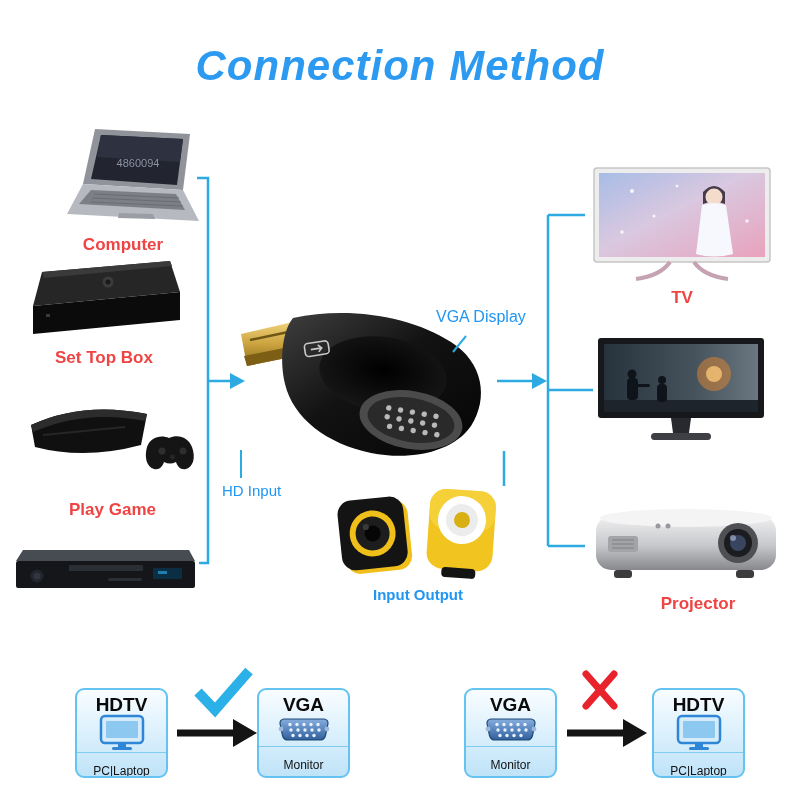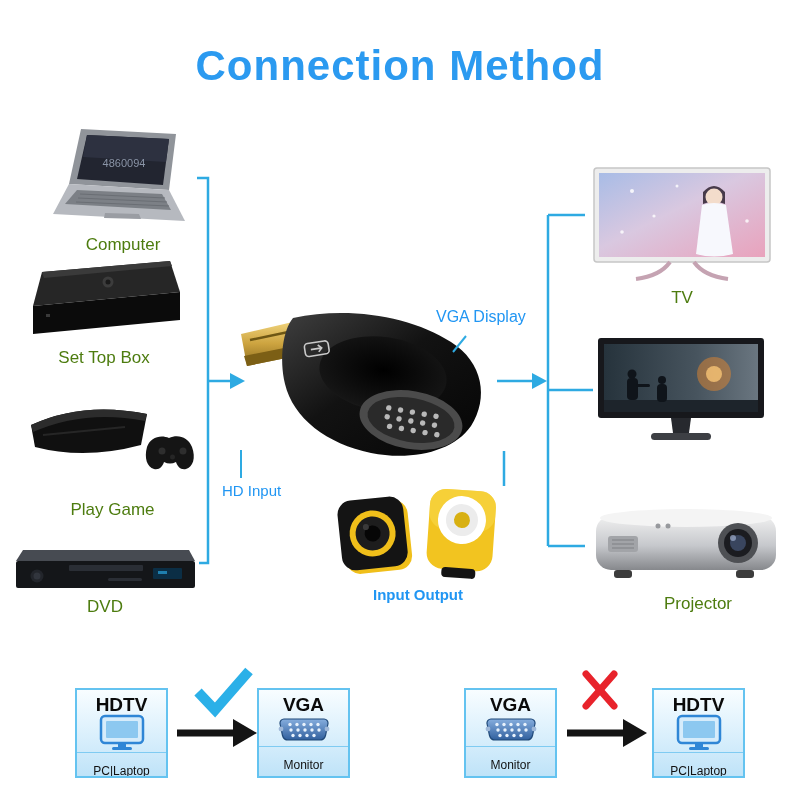--- a/index.html
+++ b/index.html
@@ -1,36 +1,36 @@
 <!DOCTYPE html>
 <html><head>
 <meta charset="utf-8">
 <style>
   html,body{margin:0;padding:0;background:#fff;font-family:"Liberation Sans",sans-serif;}
   #canvas{position:relative;width:800px;height:800px;background:#ffffff;overflow:hidden;}
   .abs{position:absolute;}
-  .title{position:absolute;left:0;top:42px;width:100%;text-align:center;font-size:42px;font-weight:700;letter-spacing:1px;color:#2b9af0;}
-  .dev-label{position:absolute;font-size:17px;color:#4d7c0f;text-align:center;font-weight:400;}
+  .title{position:absolute;left:0;top:42px;width:100%;text-align:center;font-size:42px;font-weight:700;letter-spacing:1px;color:#2b9af0;font-style:italic;}
+  .dev-label{position:absolute;font-size:17px;color:#ef4444;text-align:center;font-weight:700;}
   .blue-label{position:absolute;color:#2196f3;}
   .overlay{position:absolute;left:0;top:0;width:800px;height:800px;pointer-events:none;}
-  .cbox{position:absolute;top:688px;width:93px;height:90px;border:2.5px solid #64c3f0;border-radius:0;
+  .cbox{position:absolute;top:688px;width:93px;height:90px;border:2.5px solid #64c3f0;border-radius:9px;
         background:linear-gradient(180deg,#f8fdff 0%,#d9effc 55%,#bfe3f8 100%);
         display:flex;flex-direction:column;align-items:center;overflow:hidden;box-sizing:border-box;}
   .cbox .t{font-size:19px;font-weight:700;color:#0a0a0a;line-height:1;margin-top:5px;}
   .cbox .icn{flex:1;display:flex;align-items:center;justify-content:center;width:100%;}
   .cbox .s{width:100%;border-top:1.5px solid #7fcbf2;font-size:12px;color:#111;text-align:center;padding:11px 0 4px;}
 </style>
 </head>
 <body>
 
 <div id="canvas">
 
   <div class="title">Connection Method</div>
 
-  <div class="abs" style="left:48px;top:126px;width:146px;height:108px">
+  <div class="abs" style="left:62px;top:126px;width:146px;height:108px">
     <svg viewBox="0 0 146 108" width="146" height="108">
       <polygon points="33,3 128,8 121,64 21,58" fill="#90949a"></polygon>
       <polygon points="39,9 121,13 115,59 29,53" fill="#222530"></polygon>
       <polygon points="39,9 121,13 118,36 35,31" fill="#2d3140"></polygon>
       <text x="76" y="41" font-size="11" fill="#8a94a6" text-anchor="middle" font-family="Liberation Sans, sans-serif">4860094</text>
       <polygon points="21,58 121,64 137,95 5,88" fill="#b6b9bf"></polygon>
       <polygon points="29,64 114,68 123,84 17,78" fill="#7c8086"></polygon>
       <line x1="32" y1="68" x2="117" y2="72" stroke="#6a6e74" stroke-width="1"></line>
       <line x1="30" y1="72" x2="119" y2="76" stroke="#6a6e74" stroke-width="1"></line>
       <line x1="28" y1="76" x2="121" y2="80" stroke="#6a6e74" stroke-width="1"></line>
@@ -69,21 +69,20 @@
       <polygon points="11,14 177,14 183,25 4,25" fill="#474b52"></polygon>
       <rect x="4" y="25" width="179" height="27" rx="2" fill="#141619"></rect>
       <rect x="57" y="29" width="74" height="6" rx="1" fill="#2a2e35"></rect>
       <rect x="141" y="32" width="29" height="11" rx="1" fill="#0b2e45"></rect>
       <rect x="146" y="35" width="9" height="3" fill="#1f7fae"></rect>
       <circle cx="25" cy="40" r="6.5" fill="#22252b"></circle>
       <circle cx="25" cy="40" r="3.5" fill="#31353d"></circle>
       <rect x="96" y="42" width="34" height="3" rx="1.5" fill="#2a2e35"></rect>
     </svg>
   </div>
-  <div class="dev-label" style="left:12px;top:597px;width:186px">DVD</div>
 
   <div class="abs" style="left:233px;top:298px;width:262px;height:172px">
     <svg viewBox="0 0 262 172" width="262" height="172">
       <defs>
         <linearGradient id="goldGrad" x1="0" y1="0" x2="0" y2="1">
           <stop offset="0" stop-color="#f1d57e"></stop>
             <stop offset="0.5" stop-color="#cda440"></stop>
             <stop offset="1" stop-color="#8d6d1f"></stop>
         </linearGradient>
         <linearGradient id="adBody" x1="0" y1="0" x2="1" y2="1">

